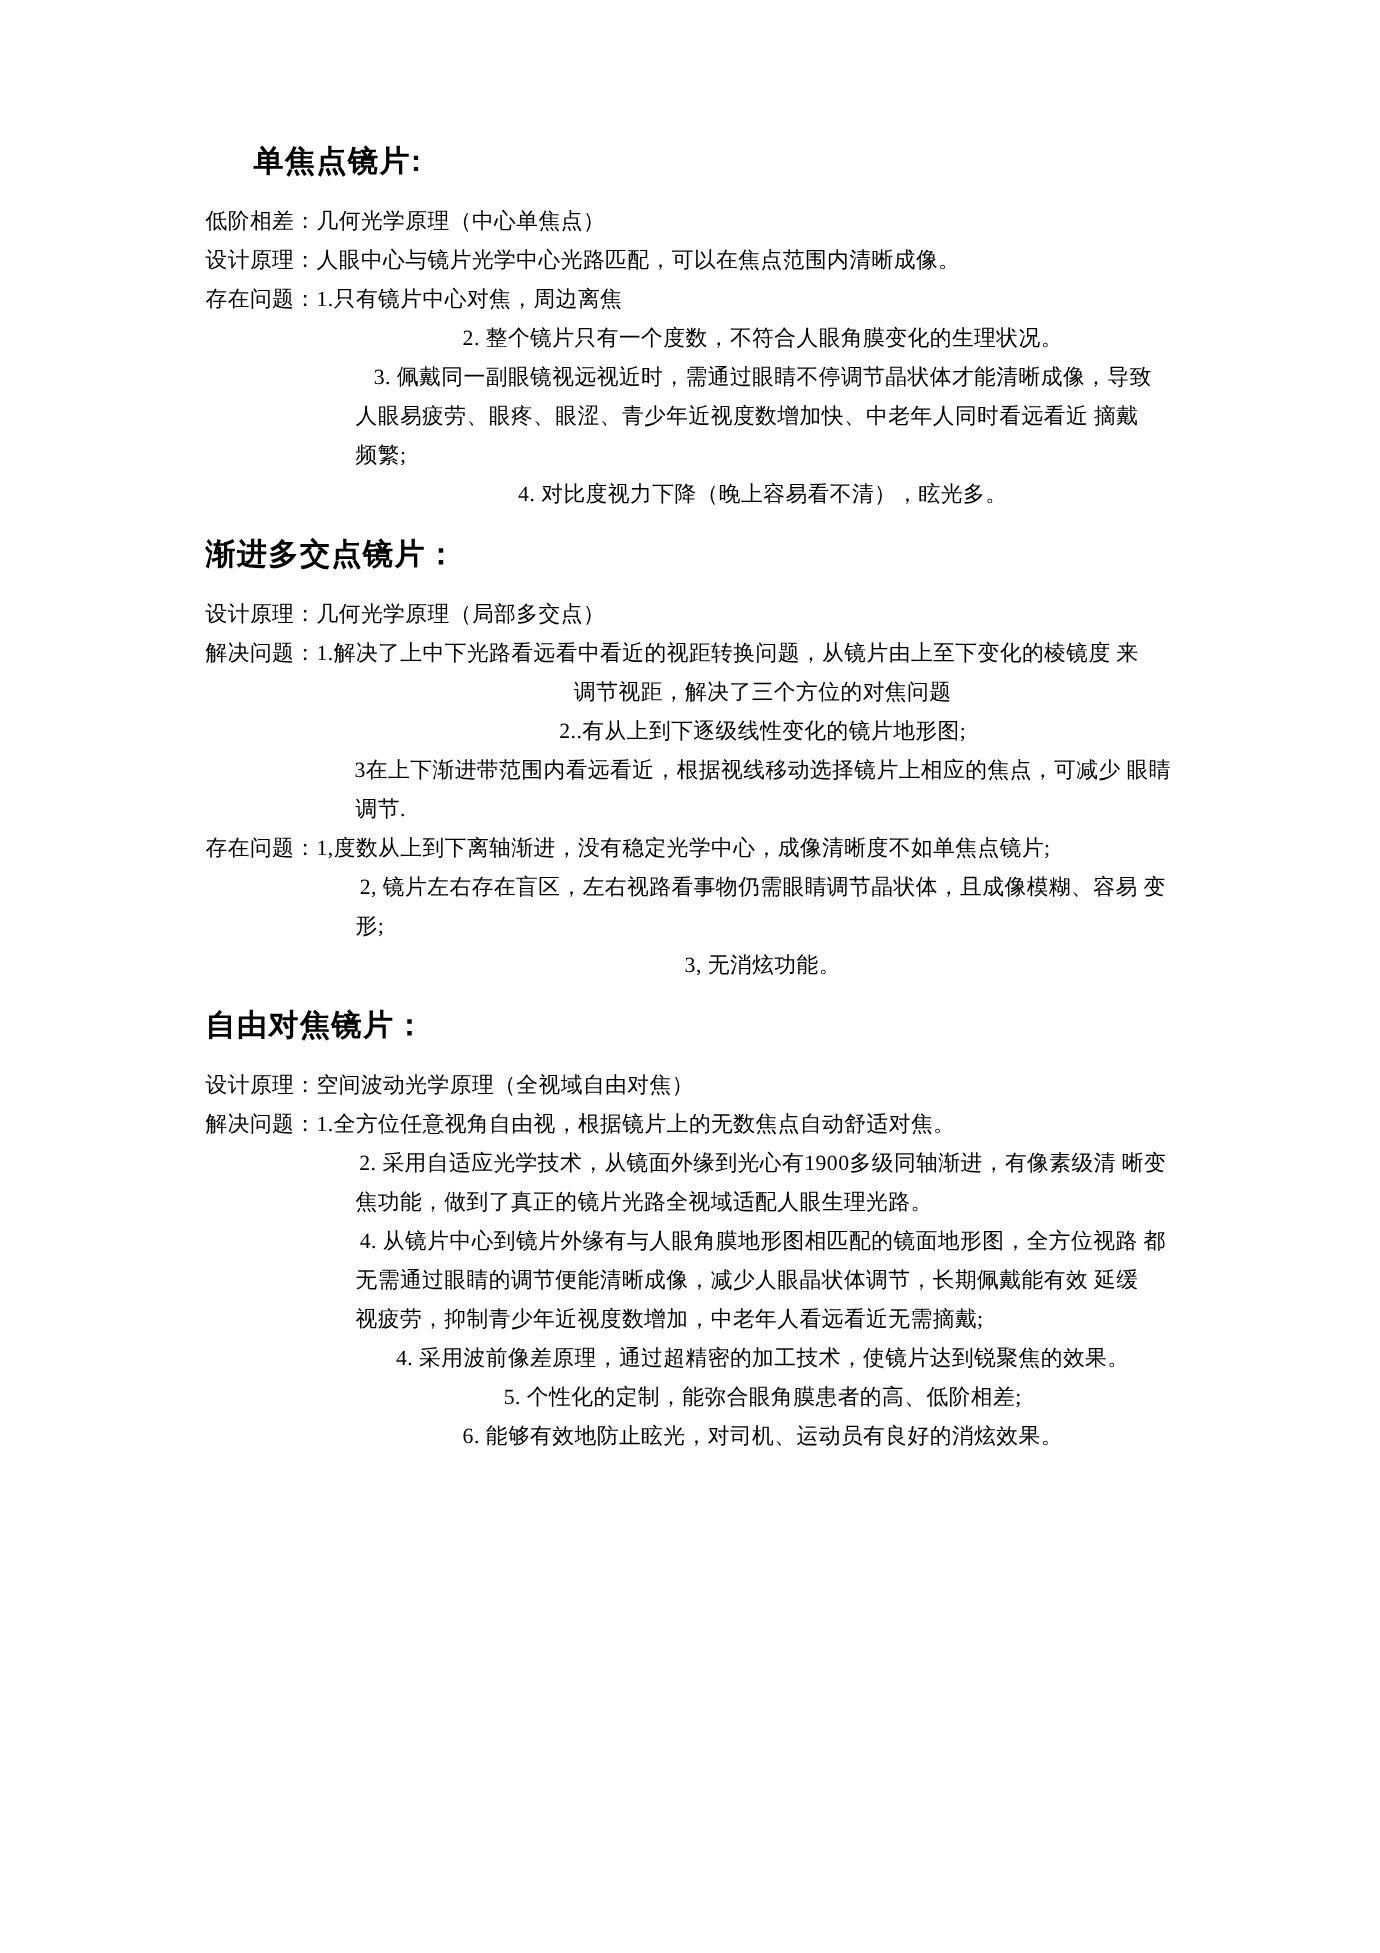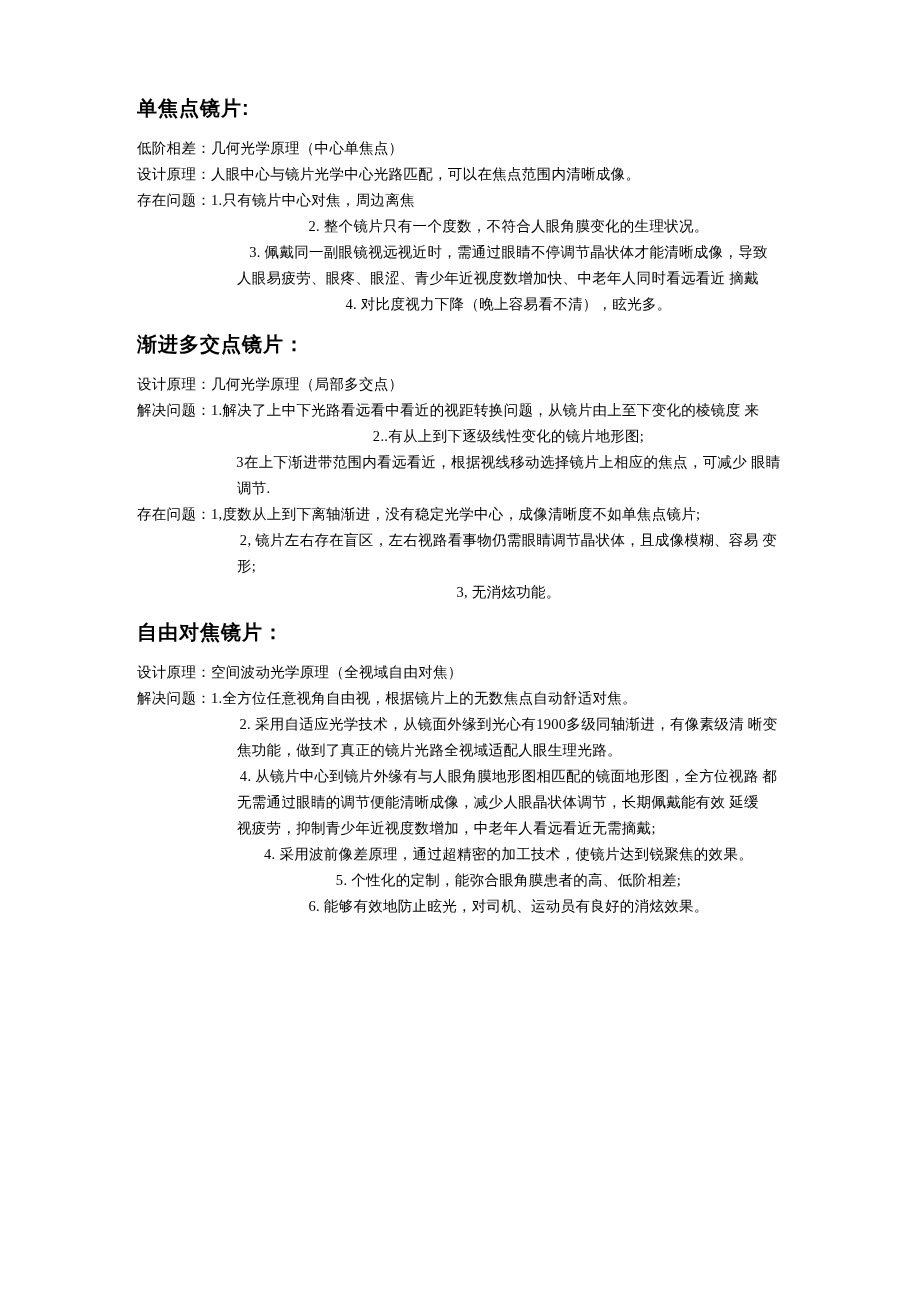--- a/index.html
+++ b/index.html
@@ -25,20 +25,21 @@
   .heading {
     font-family: "Liberation Sans", "DejaVu Sans", sans-serif;
     font-weight: 700;
     font-size: 20px;
     line-height: 26px;
     margin: 14px 0 14px 0;
     letter-spacing: 1px;
   }
   .heading:first-child {
     margin-top: 0;
+    margin-left: 32px;
   }
   .line {
     font-size: 14.5px;
     line-height: 26px;
     white-space: normal;
     letter-spacing: 0.3px;
   }
   .indent-0 { padding-left: 0; }
   .indent-1 { padding-left: 78px; text-align: center; }
   .indent-2 { padding-left: 100px; font-family: Liberation Serif, serif; }
@@ -48,24 +49,26 @@
 
 <div class="page">
   <div class="content">
       <div class="heading">单焦点镜片:</div>
       <div class="line indent-0">低阶相差：几何光学原理（中心单焦点）</div>
       <div class="line indent-0">设计原理：人眼中心与镜片光学中心光路匹配，可以在焦点范围内清晰成像。</div>
       <div class="line indent-0">存在问题：1.只有镜片中心对焦，周边离焦</div>
       <div class="line indent-1">2.  整个镜片只有一个度数，不符合人眼角膜变化的生理状况。</div>
       <div class="line indent-1">3.  佩戴同一副眼镜视远视近时，需通过眼睛不停调节晶状体才能清晰成像，导致</div>
       <div class="line indent-2">人眼易疲劳、眼疼、眼涩、青少年近视度数增加快、中老年人同时看远看近 摘戴</div>
+      <div class="line indent-2">频繁;</div>
       <div class="line indent-1">4.  对比度视力下降（晚上容易看不清），眩光多。</div>
       <div class="heading">渐进多交点镜片：</div>
       <div class="line indent-0">设计原理：几何光学原理（局部多交点）</div>
       <div class="line indent-0">解决问题：1.解决了上中下光路看远看中看近的视距转换问题，从镜片由上至下变化的棱镜度 来</div>
+      <div class="line indent-1">调节视距，解决了三个方位的对焦问题</div>
       <div class="line indent-1">2..有从上到下逐级线性变化的镜片地形图;</div>
       <div class="line indent-1">3在上下渐进带范围内看远看近，根据视线移动选择镜片上相应的焦点，可减少 眼睛</div>
       <div class="line indent-2">调节.</div>
       <div class="line indent-0">存在问题：1,度数从上到下离轴渐进，没有稳定光学中心，成像清晰度不如单焦点镜片;</div>
       <div class="line indent-1">2, 镜片左右存在盲区，左右视路看事物仍需眼睛调节晶状体，且成像模糊、容易 变</div>
       <div class="line indent-2">形;</div>
       <div class="line indent-1">3, 无消炫功能。</div>
       <div class="heading">自由对焦镜片：</div>
       <div class="line indent-0">设计原理：空间波动光学原理（全视域自由对焦）</div>
       <div class="line indent-0">解决问题：1.全方位任意视角自由视，根据镜片上的无数焦点自动舒适对焦。</div>

